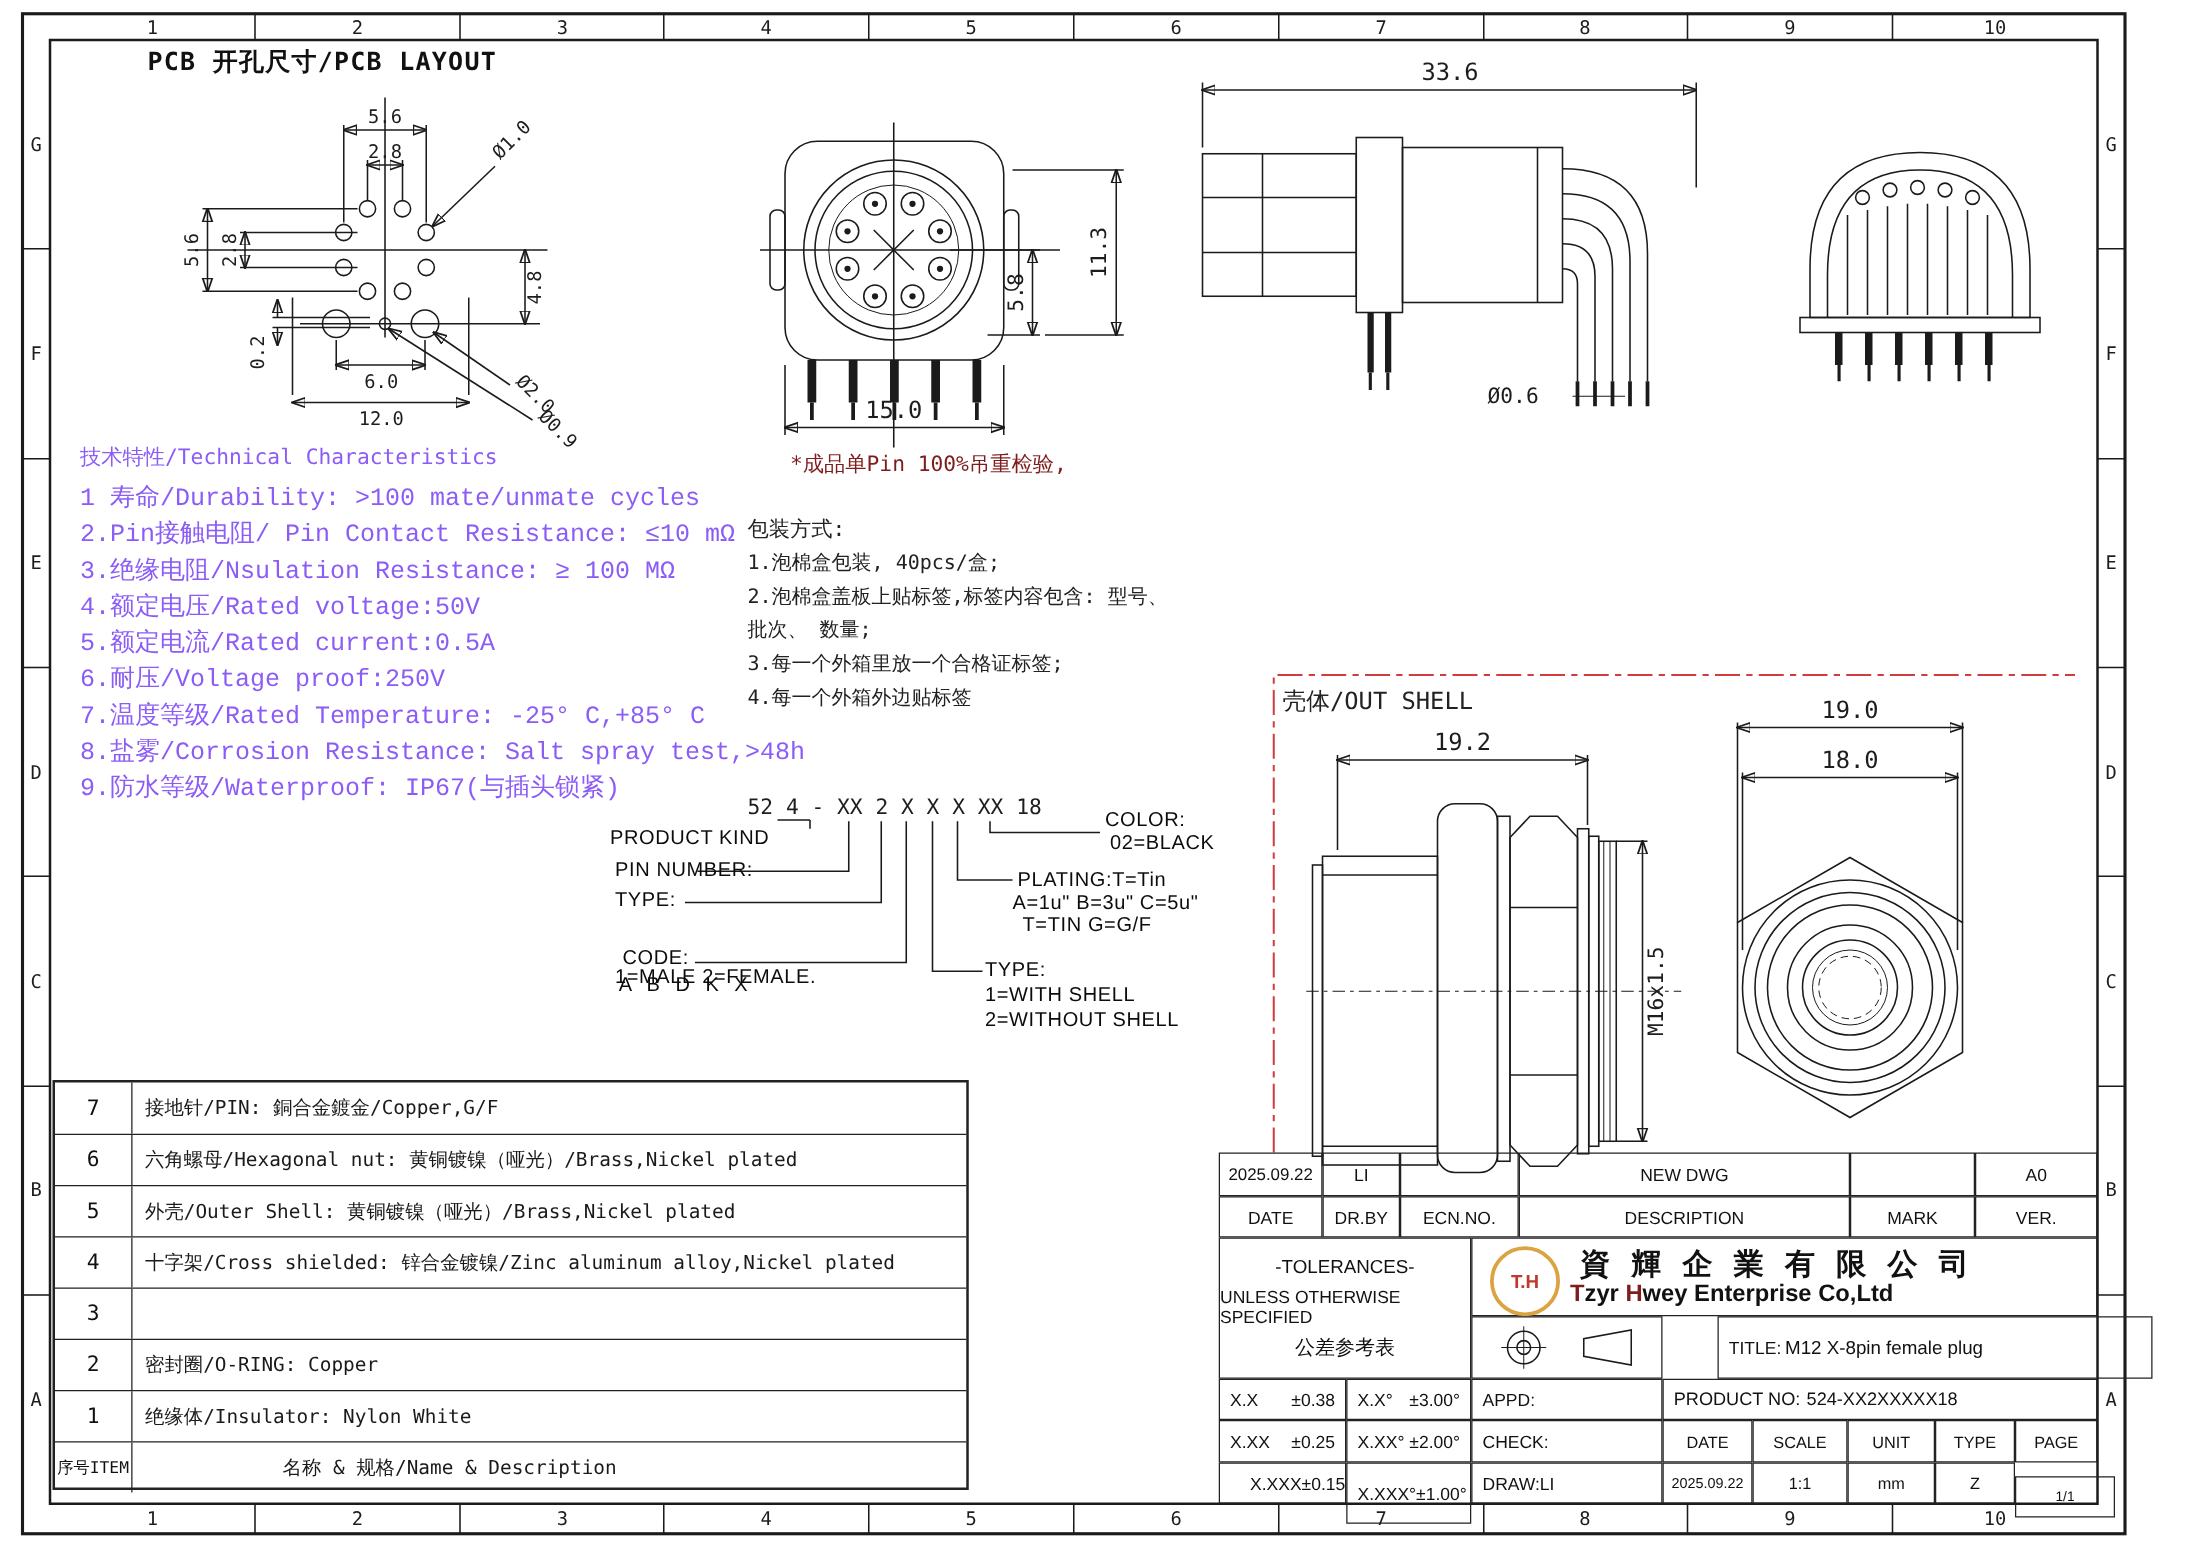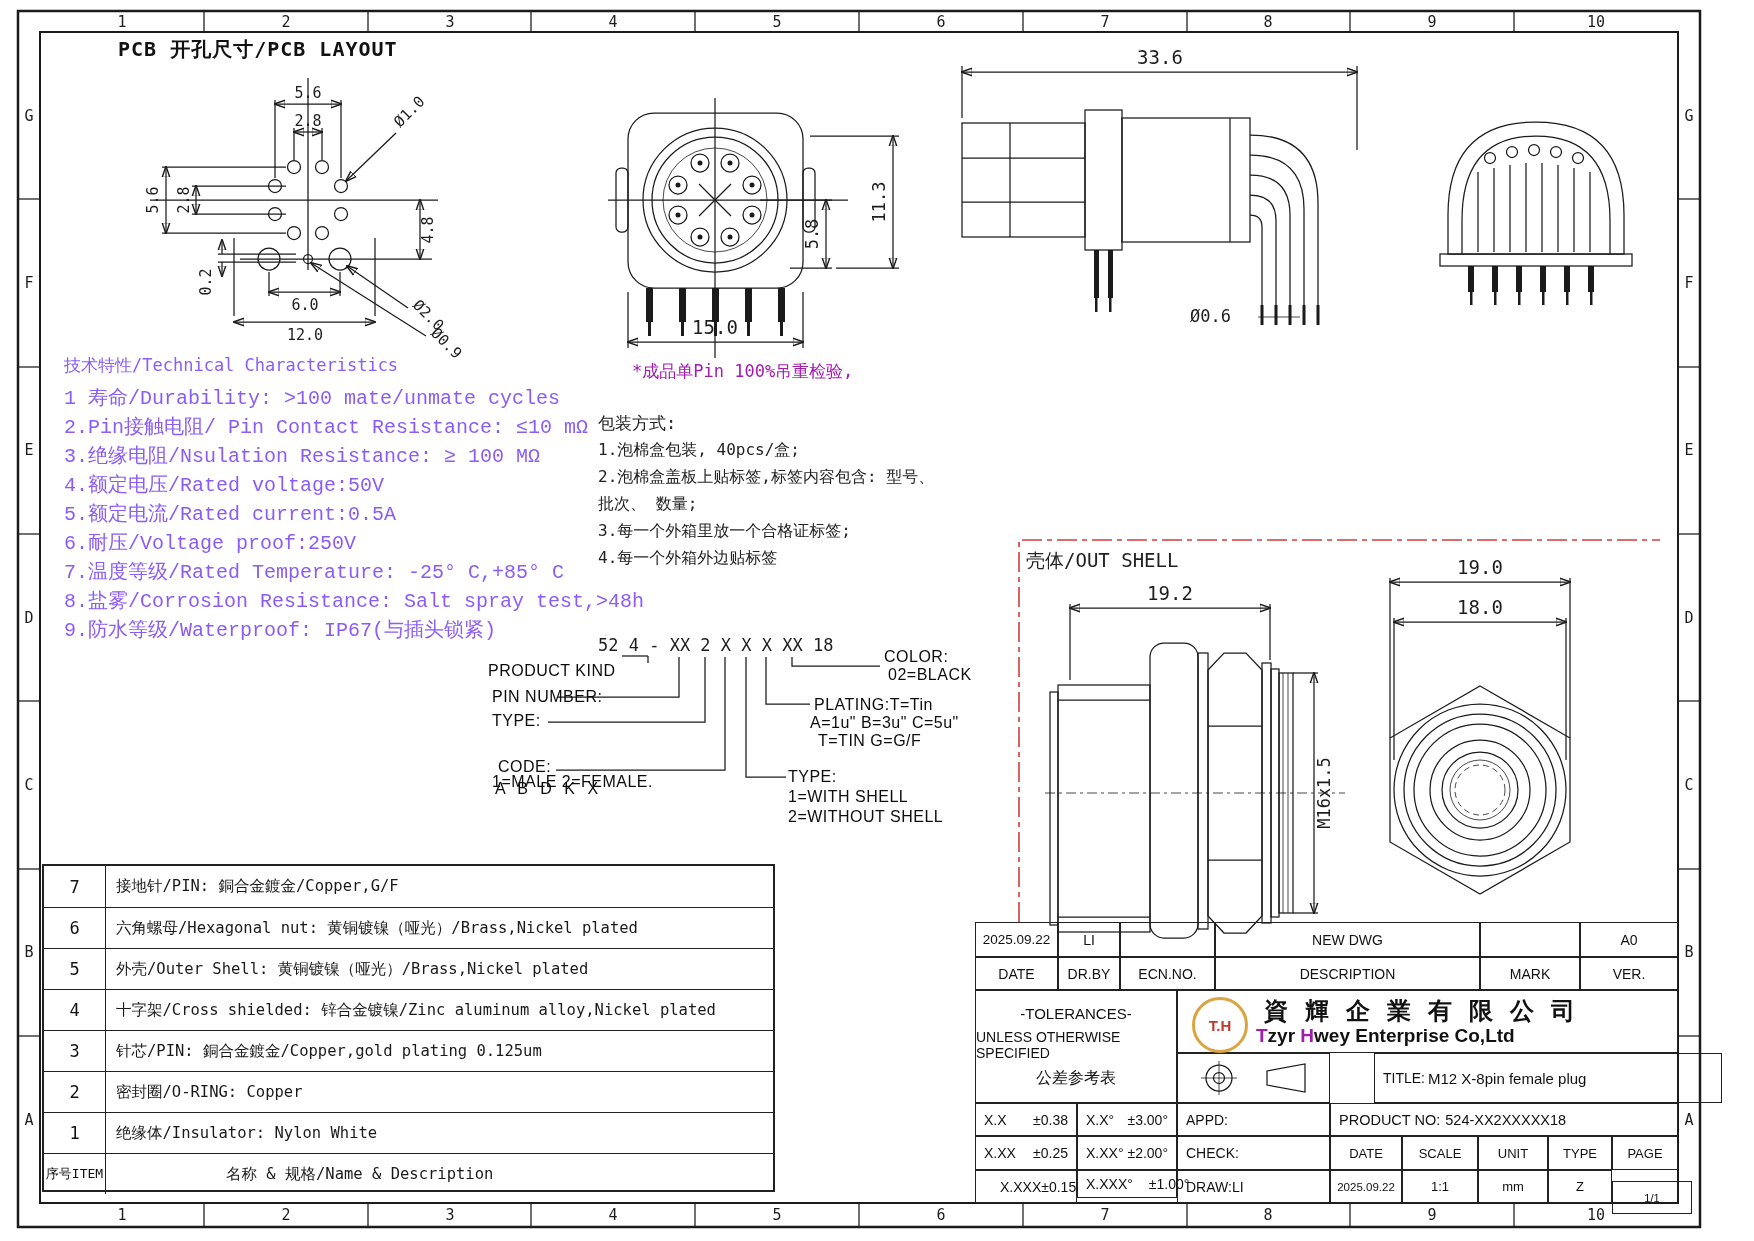--- a/index.html
+++ b/index.html
@@ -10,21 +10,21 @@
   svg .red{stroke:#d23c3c;}
   svg .thn{stroke-width:.8px;}
   svg .fillb{fill:#1b1b1b;stroke:none;}
   svg text{fill:#1d1d1d;stroke:none;font-family:"DejaVu Sans Mono",monospace;}
   .d15{font-size:15px}.d17{font-size:17px}.d19{font-size:19px}
   .gref{font-size:15px}
   .t{position:absolute;white-space:nowrap;}
   .techline{height:29px;font-size:20px;font-family:Liberation Mono, monospace;color:#8b5cf6;}
   .packline{height:27px;font-size:16px;font-family:"DejaVu Sans Mono",monospace;color:#222;}
   .bd{font-size:16px;color:#0c0c0c;letter-spacing:.5px;}
-  .red-t{color:#a21caf;text-align:right;}
+  .red-t{color:#7f1d1d;text-align:right;}
   
   #parts{position:absolute;left:42px;top:864px;width:733px;height:328px;border:2px solid #222;box-sizing:border-box;}
   .prow{display:flex;height:41px;box-sizing:border-box;border-top:1.5px solid #222;}
   .prow:first-child{border-top:none;}
   .pno{width:62px;border-right:1.5px solid #222;display:flex;align-items:center;justify-content:center;
        font-family:"DejaVu Sans Mono",monospace;font-size:17px;box-sizing:border-box;}
   .pdesc{flex:1;display:flex;align-items:center;padding-left:10px;font-size:15.5px;
          font-family:"DejaVu Sans Mono",monospace;color:#1a1a1a;}
   
   #tblock{position:absolute;left:975px;top:922px;width:703px;height:281px;}
@@ -418,21 +418,20 @@
     <div class="prow">
         <div class="pno">5</div>
         <div class="pdesc">外壳/Outer Shell: 黄铜镀镍（哑光）/Brass,Nickel plated</div>
       </div>
     <div class="prow">
         <div class="pno">4</div>
         <div class="pdesc">十字架/Cross shielded: 锌合金镀镍/Zinc aluminum alloy,Nickel plated</div>
       </div>
     <div class="prow">
         <div class="pno">3</div>
-        <div class="pdesc">针芯/PIN: 銅合金鍍金/Copper,gold plating 0.125um</div>
       </div>
     <div class="prow">
         <div class="pno">2</div>
         <div class="pdesc">密封圈/O-RING: Copper</div>
       </div>
     <div class="prow">
         <div class="pno">1</div>
         <div class="pdesc">绝缘体/Insulator: Nylon White</div>
       </div>
     <div class="prow">
@@ -506,21 +505,21 @@
     <div class="cell" style="left:355px;top:214px;width:72px;height:34px;font-size:13px">DATE</div>
     <div class="cell" style="left:427px;top:214px;width:76px;height:34px;font-size:13px">SCALE</div>
     <div class="cell" style="left:503px;top:214px;width:70px;height:34px;font-size:13px">UNIT</div>
     <div class="cell" style="left:573px;top:214px;width:64px;height:34px;font-size:13px">TYPE</div>
     <div class="cell" style="left:637px;top:214px;width:66px;height:34px;font-size:13px">PAGE</div>
 
     <div class="cell sb" style="left:0;top:248px;width:102px;height:33px;padding-left:24px;">
         <span>X.XXX</span>
         <span>±0.15</span>
       </div>
-    <div class="cell sb" style="left:102px;top:248px;width:100px;height:28px;gap:16px;">
+    <div class="cell sb" style="left:102px;top:248px;width:100px;height:49px;">
         <span>X.XXX°</span>
         <span>±1.00°</span>
       </div>
     <div class="cell cl" style="left:202px;top:248px;width:153px;height:33px;">
         <span>DRAW:</span>
         <span>LI</span>
       </div>
     <div class="cell" style="left:355px;top:248px;width:72px;height:33px;font-size:11.5px">2025.09.22</div>
     <div class="cell" style="left:427px;top:248px;width:76px;height:33px;font-size:13px">1:1</div>
     <div class="cell" style="left:503px;top:248px;width:70px;height:33px;font-size:13px">mm</div>

